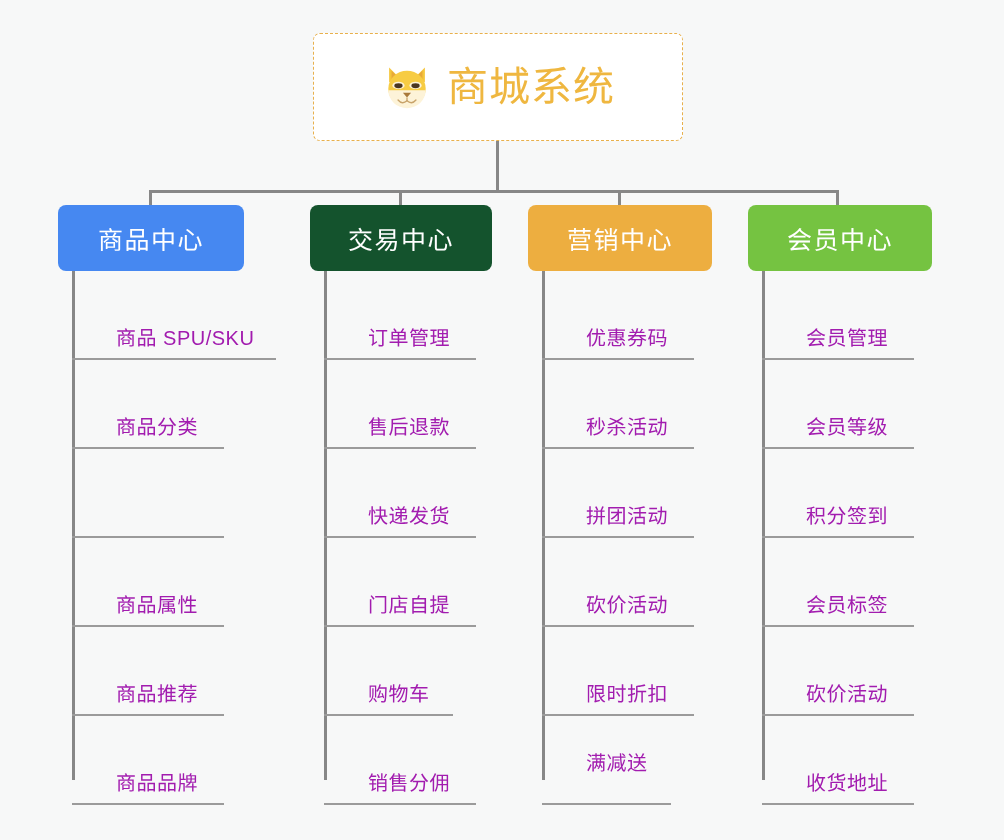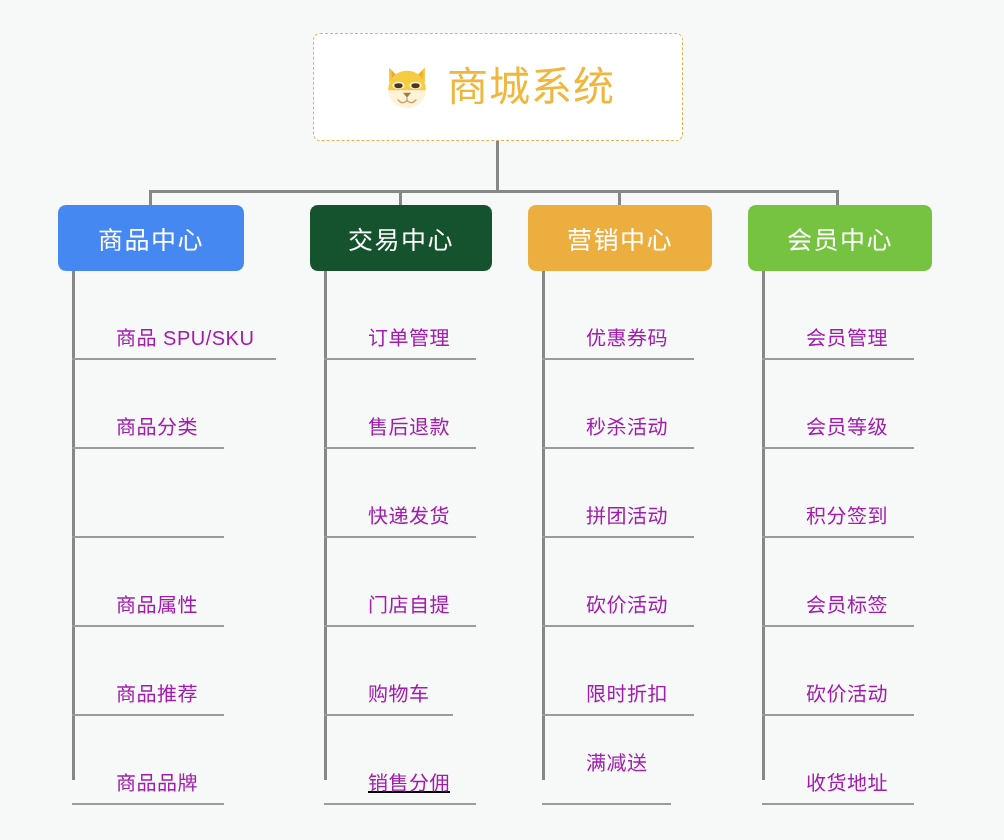--- a/index.html
+++ b/index.html
@@ -200,21 +200,21 @@
         <span class="leaf-rule"></span>
       </li>
       <li class="leaf" style="width:152px;">
         <span class="leaf-label">门店自提</span>
         <span class="leaf-rule"></span>
       </li>
       <li class="leaf" style="width:129px;">
         <span class="leaf-label">购物车</span>
         <span class="leaf-rule"></span>
       </li>
-      <li class="leaf" style="width:152px;text-decoration:underline;">
+      <li class="leaf" style="width:152px;">
         <span class="leaf-label">销售分佣</span>
         <span class="leaf-rule"></span>
       </li>
     </ul>
   </div>
 
   <div class="column" style="left:528px; width:250px;">
     <div class="cat-box" style="width:184px; background:#edae40;">
       <span>营销中心</span>
     </div>

